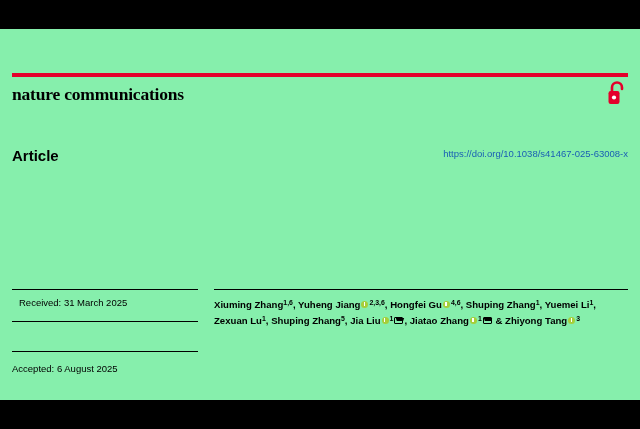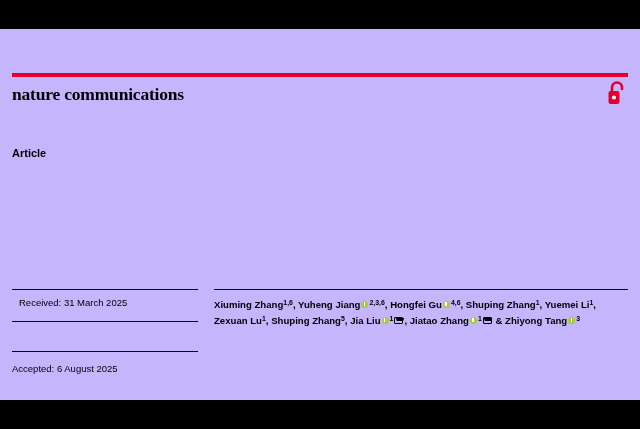--- a/index.html
+++ b/index.html
@@ -12,21 +12,21 @@
     background: #000000;
     font-family: "Liberation Serif", serif;
     overflow: hidden;
   }
   .page {
     position: absolute;
     left: 0;
     top: 29px;
     width: 640px;
     height: 371px;
-    background: #c4b5fd;
+    background: #86efac;
     box-sizing: border-box;
   }
   .top-rule {
     position: absolute;
     left: 12px;
     top: 44px;
     width: 616px;
     height: 4px;
     background: #e4002b;
   }
@@ -52,21 +52,21 @@
     left: 12px;
     top: 118px;
     width: 616px;
     height: 14px;
   }
   .article-label {
     position: absolute;
     left: 0;
     top: 0;
     font-family: "Liberation Sans", sans-serif;
-    font-size: 11px;
+    font-size: 15px;
     font-weight: 700;
     color: #000000;
   }
   .doi {
     position: absolute;
     right: 0;
     top: 1px;
     font-family: "Liberation Sans", sans-serif;
     font-size: 9.5px;
     color: #1a5fb4;
@@ -212,20 +212,21 @@
   <div class="oa-icon">
     <svg width="22" height="28" viewBox="0 0 22 28" xmlns="http://www.w3.org/2000/svg">
       <path d="M6 12 V8.5 A5 5 0 0 1 16 8.5 V10" fill="none" stroke="#e4002b" stroke-width="2.6" stroke-linecap="round"></path>
       <rect x="2.5" y="12" width="11" height="13" rx="2.2" fill="#e4002b"></rect>
       <circle cx="8" cy="18.5" r="2.1" fill="#ffffff"></circle>
     </svg>
   </div>
 
   <div class="meta-row">
     <div class="article-label">Article</div>
+    <a class="doi" href="#">https://doi.org/10.1038/s41467-025-63008-x</a>
   </div>
 
 
   <div class="hr-dates-top"></div>
   <div class="date-received">Received: 31 March 2025</div>
   <div class="hr-dates-mid"></div>
   <div class="date-accepted">Accepted: 6 August 2025</div>
   <div class="hr-dates-bot"></div>
 
   <div class="hr-authors"></div>

